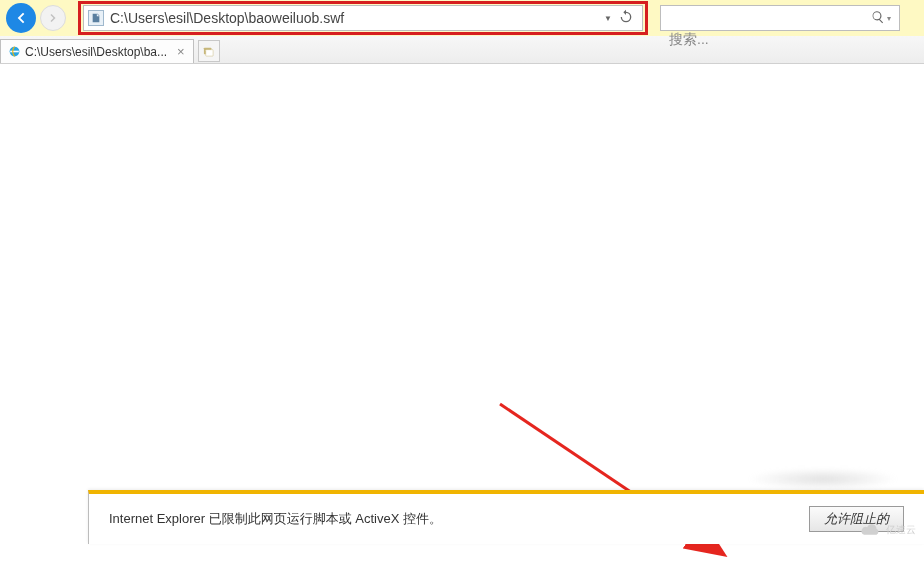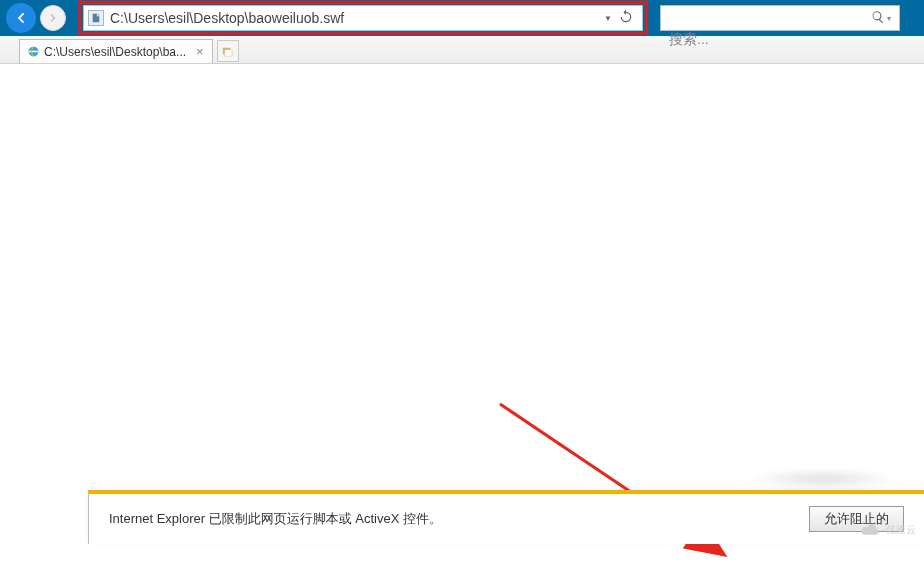--- a/index.html
+++ b/index.html
@@ -13,21 +13,21 @@
       background: #ffffff;
       width: 924px;
       height: 562px;
       overflow: hidden;
       position: relative;
     }
     .nav-bar {
       height: 36px;
       display: flex;
       align-items: center;
-      background: #0369a1;
+      background: #fef9c3;
       padding: 4px 6px;
       gap: 4px;
     }
     .back-btn {
       width: 30px;
       height: 30px;
       border-radius: 50%;
       background: #1e88e5;
       display: flex;
       align-items: center;
@@ -109,21 +109,21 @@
       margin-top: 44px;
     }
     .search-icon svg { fill: #666; width: 14px; height: 14px; }
     .search-split { font-size: 8px; color: #888; margin-left: 2px;}
     .tab-bar {
       height: 28px;
       background: linear-gradient(#f7f7f7, #ededed);
       border-bottom: 1px solid #d0d0d0;
       display: flex;
       align-items: flex-end;
-      padding-left: 19px;
+      padding-left: 0;
     }
     .tab {
       height: 24px;
       border: 1px solid #c0c0c0;
       border-bottom: none;
       background: #fdfdfd;
       display: flex;
       align-items: center;
       padding: 0 6px;
       gap: 4px;
@@ -190,20 +190,21 @@
     }
     .allow-btn {
       height: 26px;
       border: 1px solid #9a9a9a;
       background: linear-gradient(#fbfbfb, #e6e6e6);
       padding: 0 14px;
       font-size: 13px;
       color: #333;
       cursor: pointer;
       position: relative;
+      font-style: italic;
     }
     .wm {
       position: absolute;
       right: 8px;
       bottom: 6px;
       color: #d0d0d0;
       font-size: 10px;
       display: flex;
       align-items: center;
       gap: 4px;

